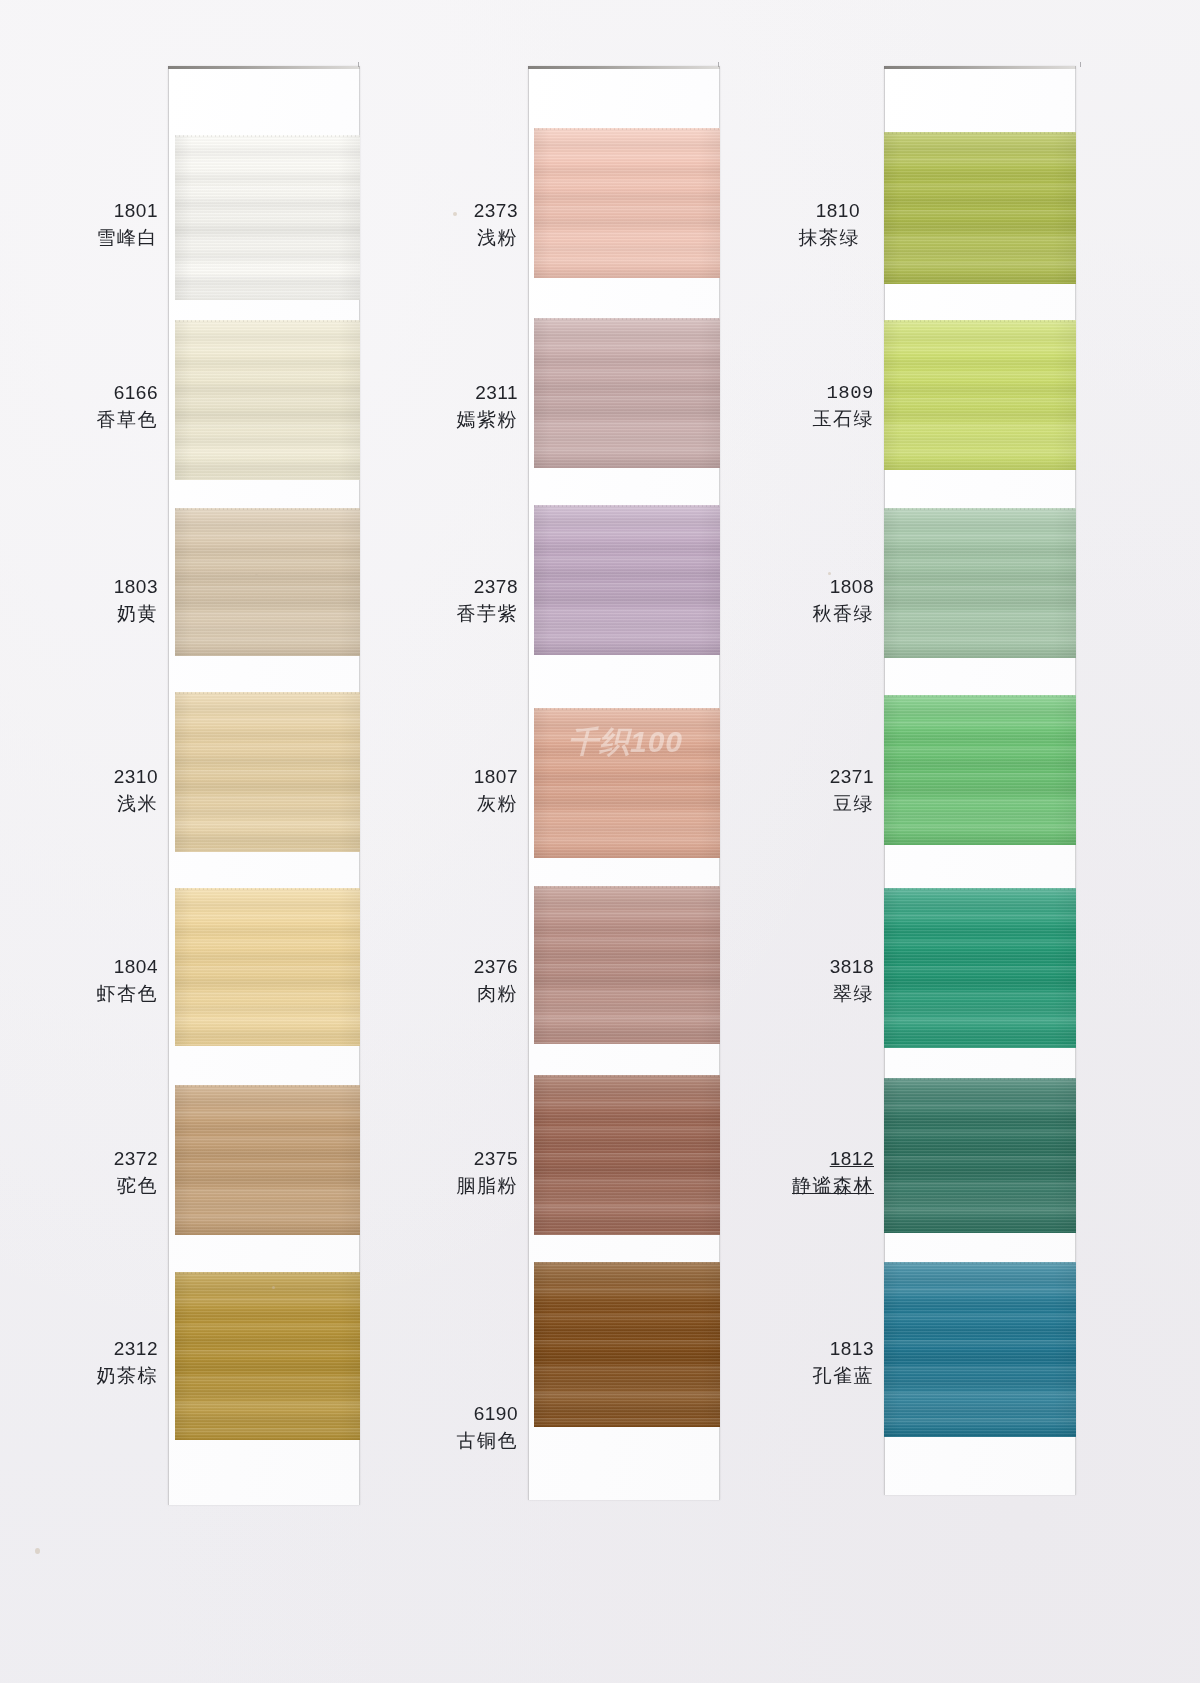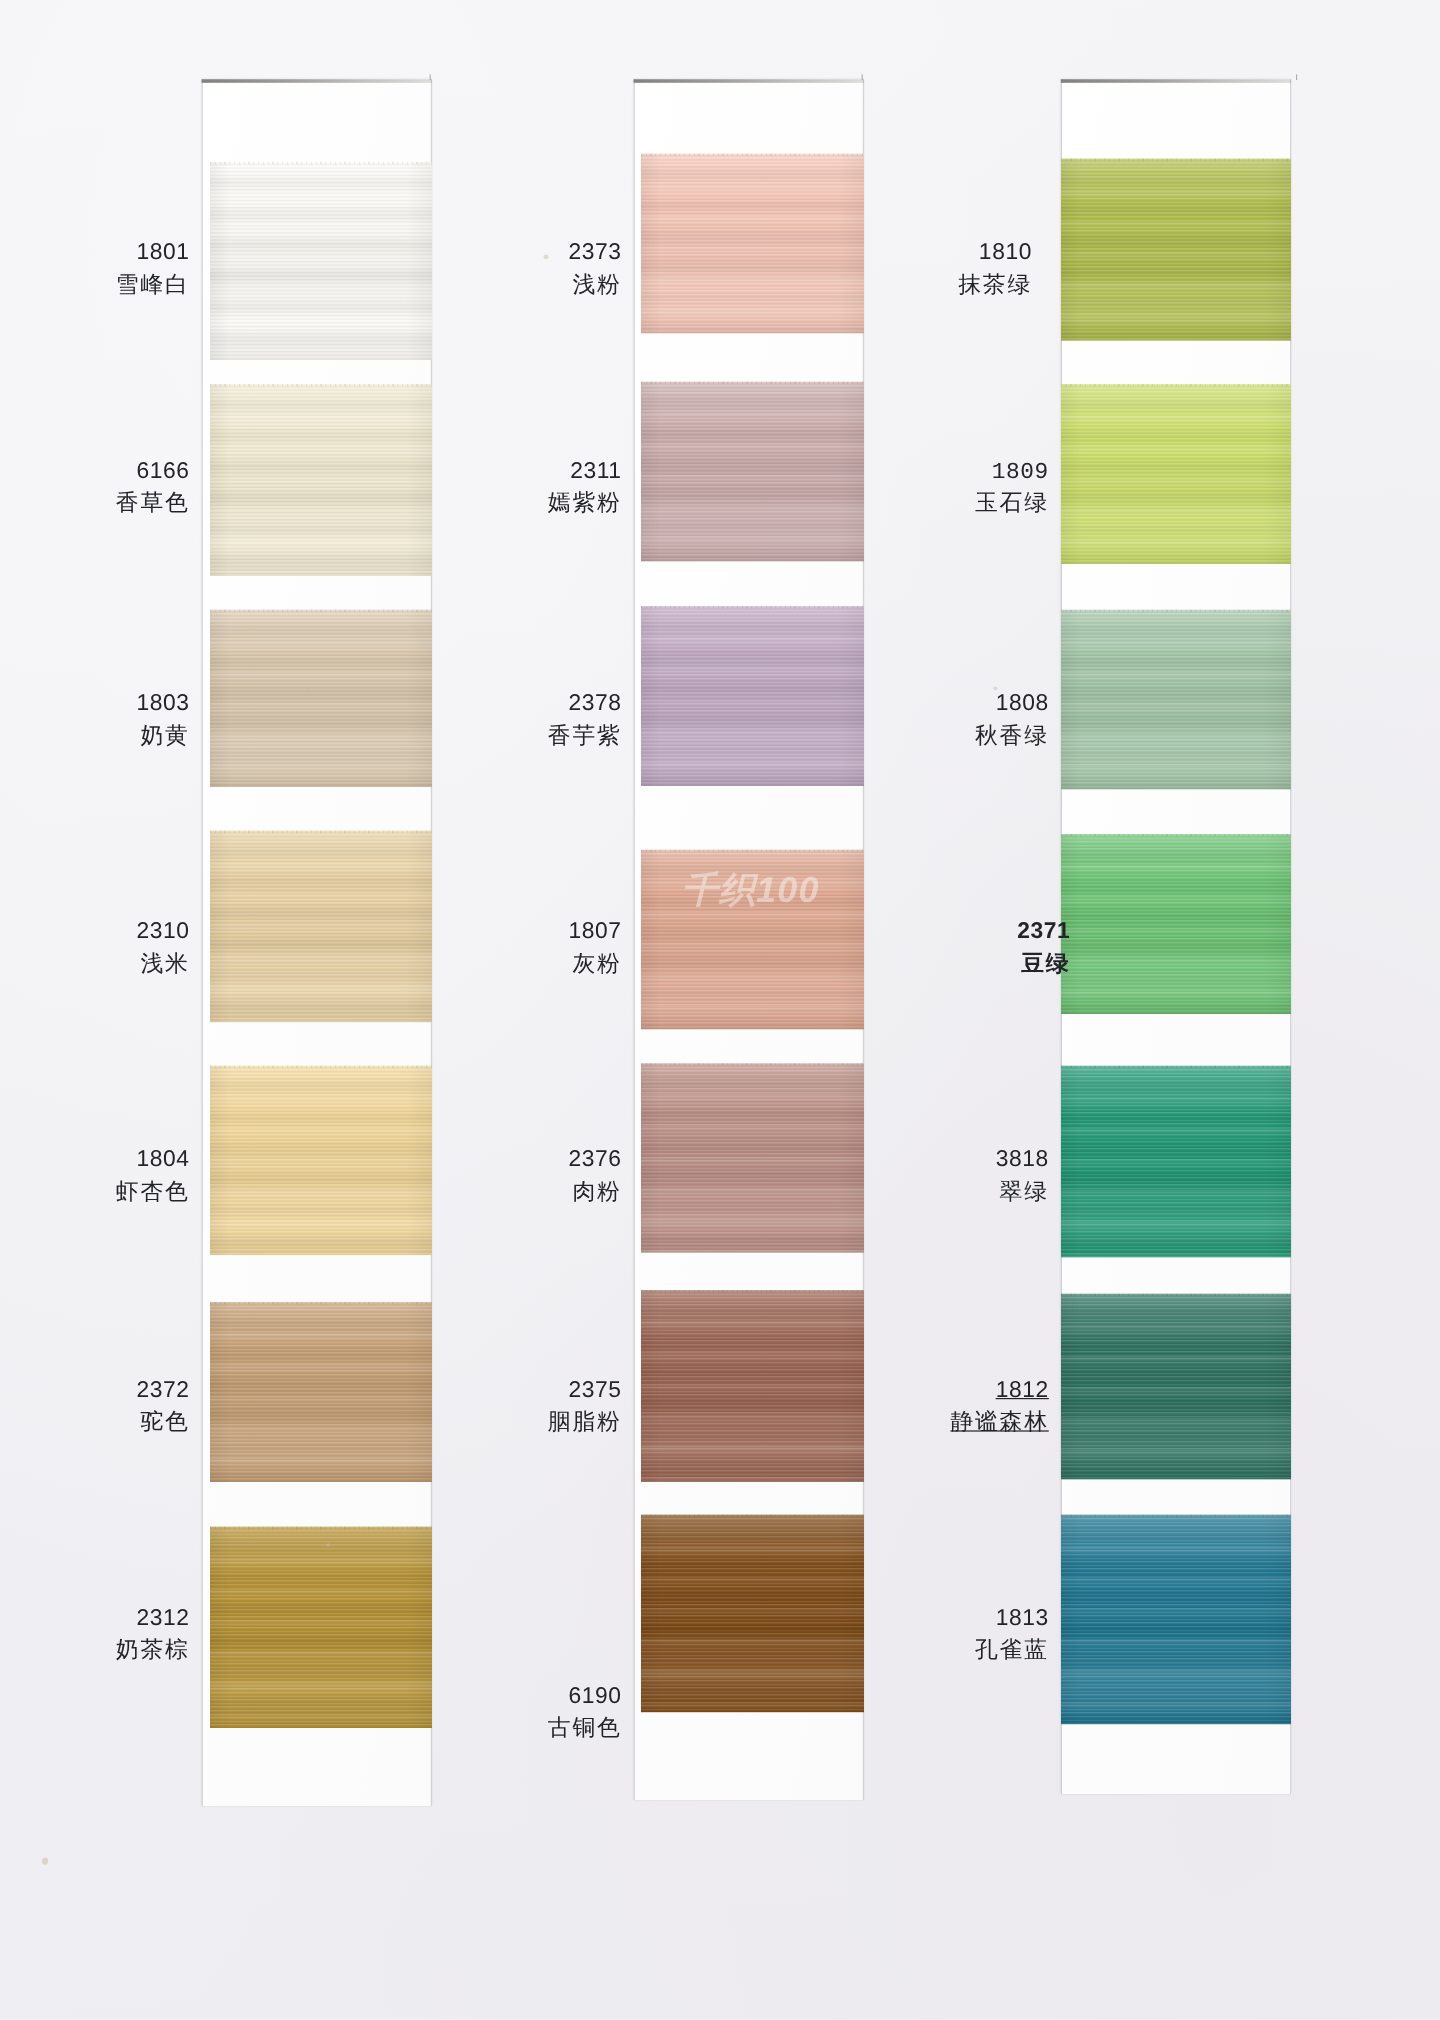--- a/index.html
+++ b/index.html
@@ -352,21 +352,21 @@
       <div class="name">秋香绿</div>
     </div>
     <div class="swatch" style="left:884px;top:695px;width:192px;height:150px;" title="2371 豆绿">
       <div class="base" style="background:#6bc473;"></div>
       <div class="threads"></div>
       <div class="bands"></div>
       <div class="sheen"></div>
       <div class="lshade"></div>
       <div class="fuzz-top"></div>
     </div>
-    <div class="label" style="right:308px;top:764px;width:220px;font-weight:bold;">
+    <div class="label" style="right:326px;top:764px;width:220px;">
       <div class="code">2371</div>
       <div class="name">豆绿</div>
     </div>
     <div class="swatch" style="left:884px;top:888px;width:192px;height:160px;" title="2377 翠绿">
       <div class="base" style="background:#219974;"></div>
       <div class="threads"></div>
       <div class="bands"></div>
       <div class="sheen"></div>
       <div class="lshade"></div>
       <div class="fuzz-top"></div>

